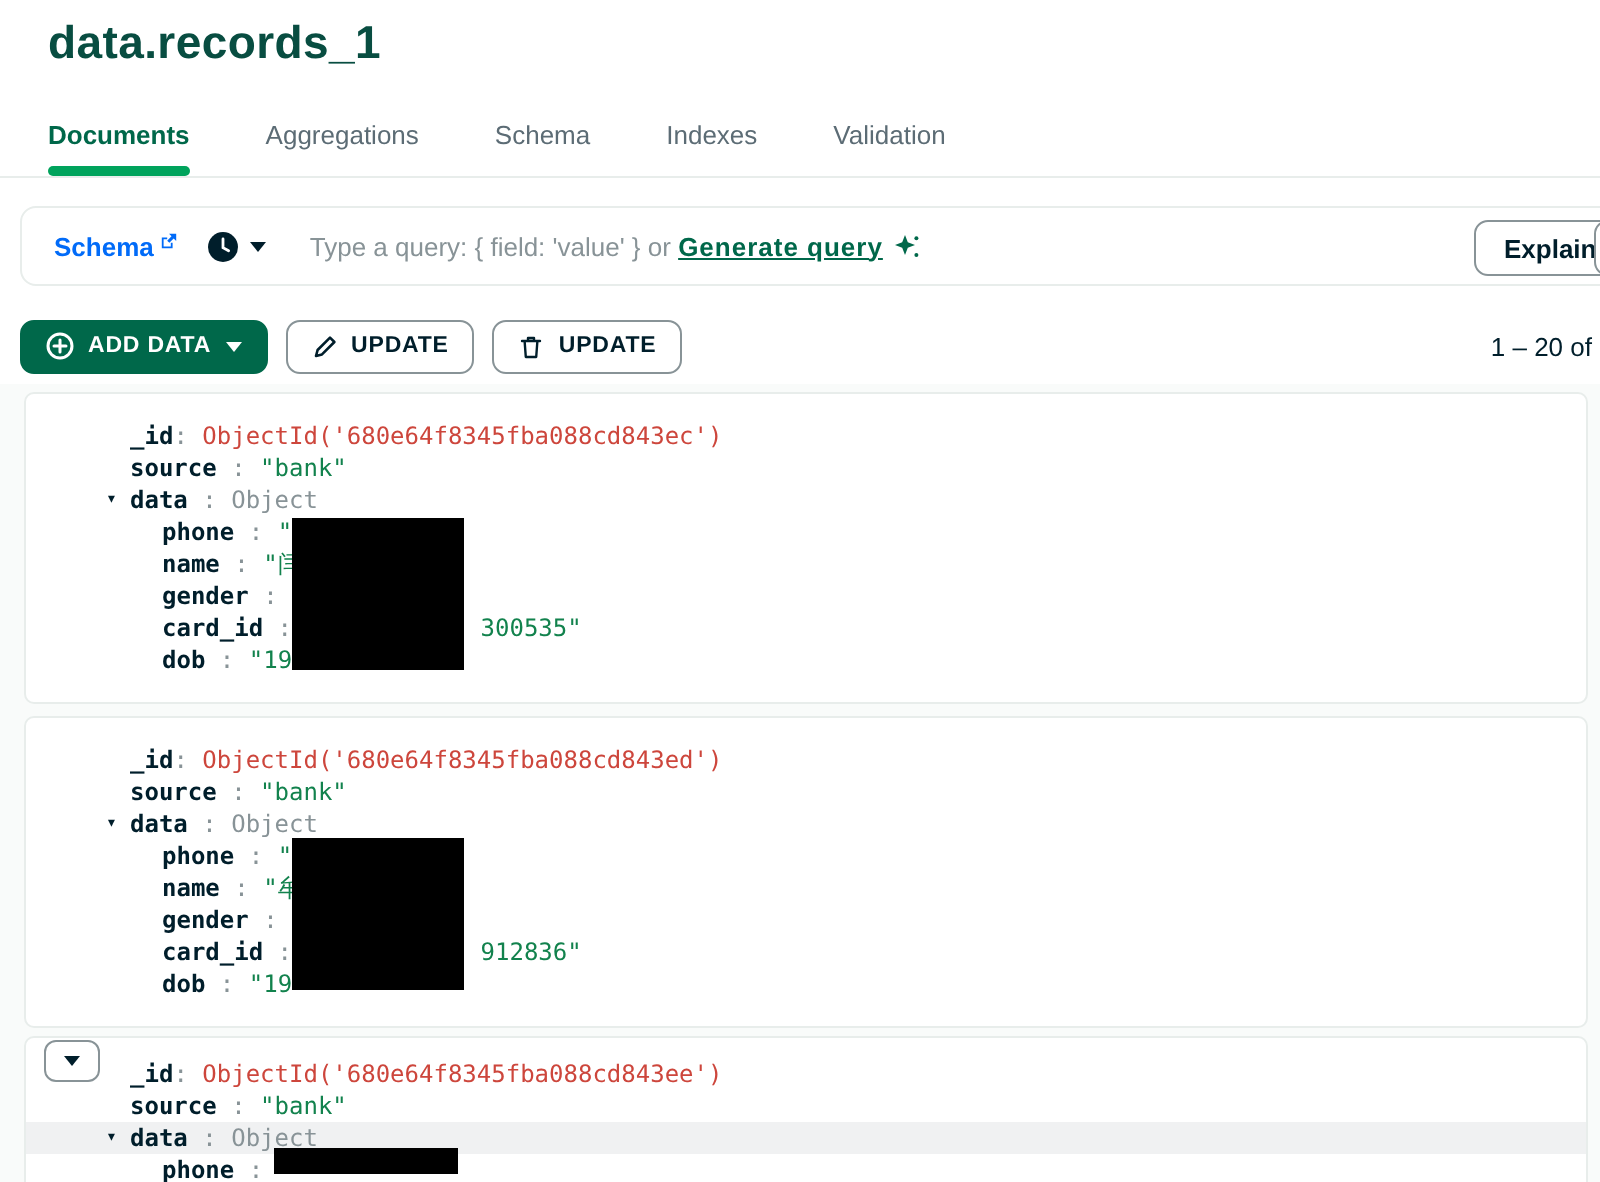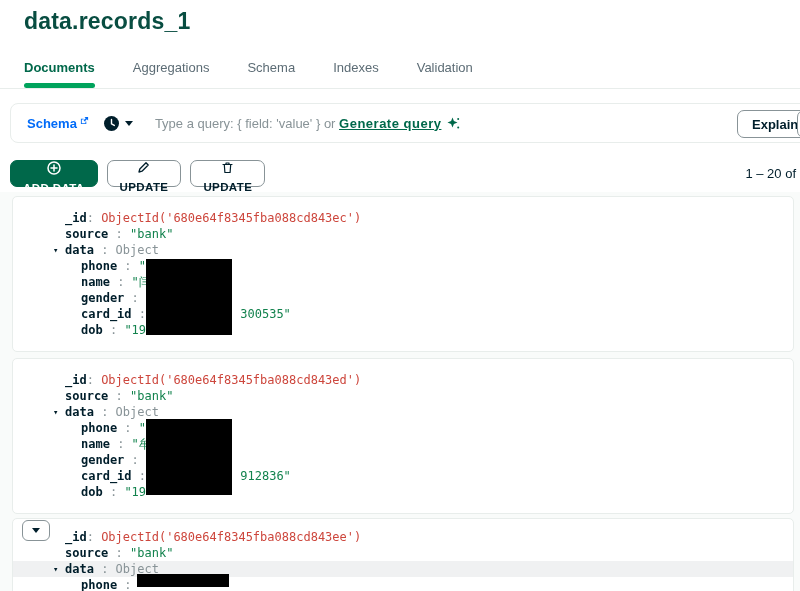--- a/index.html
+++ b/index.html
@@ -45,21 +45,21 @@
     background:#fff;border:1px solid var(--c-gray);border-radius:7px;font-size:13px;
     font-weight:600;color:var(--c-dark);font-family:"Liberation Sans",sans-serif;cursor:pointer;}
   .clipped-btn{position:absolute;left:786px;top:6px;height:28px;width:50px;
     background:#fff;border:1px solid var(--c-gray);border-radius:7px;cursor:pointer;}
 
   
   .toolbar{position:absolute;left:10px;top:159px;width:786px;height:28px;
     display:flex;align-items:center;gap:9px;}
   .btn{height:27px;display:inline-flex;align-items:center;gap:7px;padding:0 12px;
     border-radius:7px;font-size:11.5px;font-weight:700;letter-spacing:.4px;
-    font-family:"Liberation Sans",sans-serif;cursor:pointer;flex-direction:column;}
+    font-family:"Liberation Sans",sans-serif;cursor:pointer;}
   .btn.green{background:var(--c-green);color:#fff;border:1px solid var(--c-green);}
   .btn.white{background:#fff;color:var(--c-dark);border:1px solid var(--c-gray);}
   .btn .caret-down{border-top-color:currentColor;border-left-width:4px;border-right-width:4px;}
   .pagination{margin-left:auto;font-size:13px;color:var(--c-dark);white-space:nowrap;
     padding-right:0px;}
 
   
   .doc-list{position:absolute;left:0;top:192px;width:800px;height:399px;
     background:var(--c-listbg);padding:4px 0 0 12px;}
   .doc-card{width:782px;background:#fff;border:1px solid var(--c-border);

